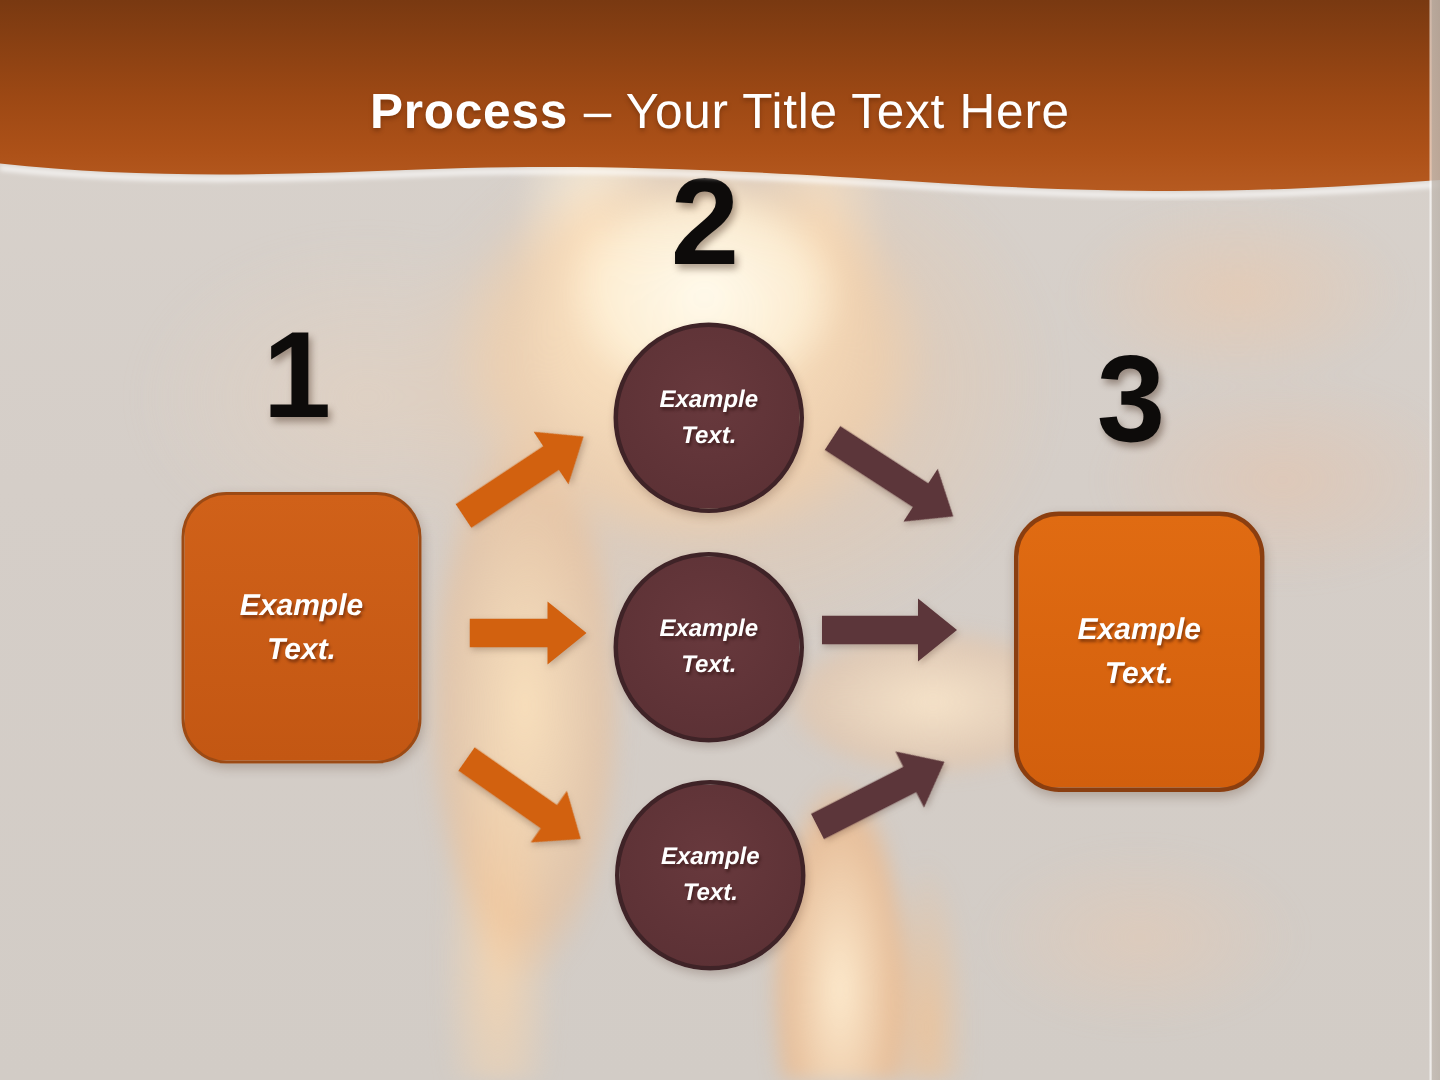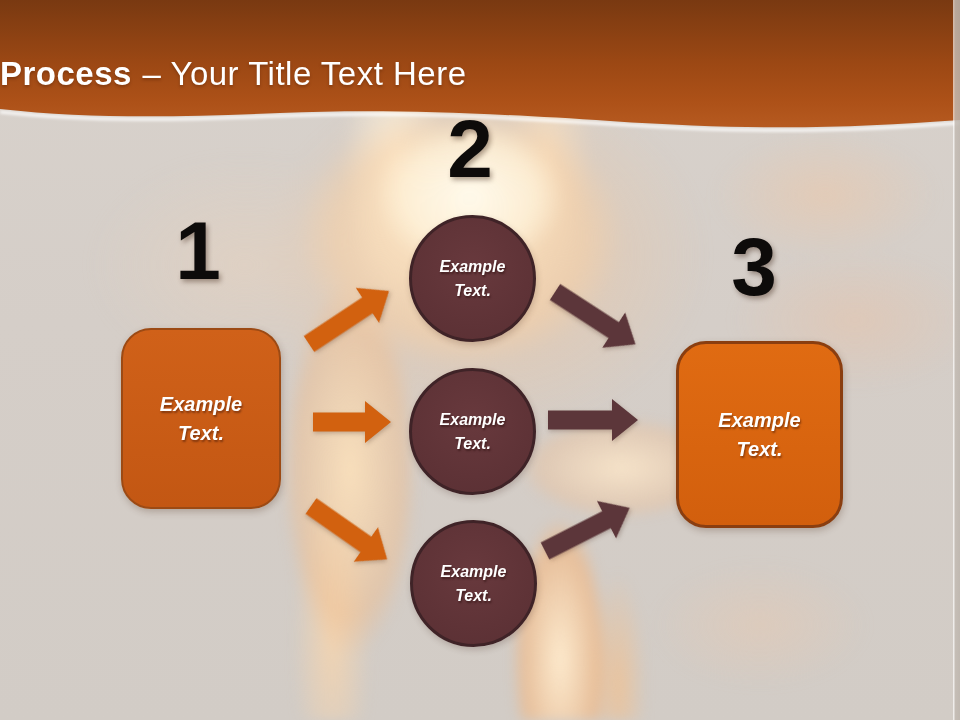--- a/index.html
+++ b/index.html
@@ -29,21 +29,21 @@
       radial-gradient(150px 85px  at 825px 195px, rgba(244,197,158,0.42), rgba(244,197,158,0) 76%),
       radial-gradient(165px 95px  at 855px 320px, rgba(240,190,155,0.34), rgba(240,190,155,0) 76%),
       radial-gradient(145px 85px  at 760px 625px, rgba(244,200,165,0.30), rgba(244,200,165,0) 76%),
       radial-gradient(210px 150px at 245px 265px, rgba(241,213,186,0.35), rgba(241,213,186,0) 76%);
   }
 
   
   .header-band{position:absolute;left:0;top:0;z-index:3;}
   .slide-title{
     position:absolute;left:0;top:54px;width:960px;z-index:4;
-    margin:0;text-align:left;
+    margin:0;text-align:center;
     font-size:33px;line-height:40px;font-weight:400;color:#ffffff;
     text-shadow:0 2px 3px rgba(70,25,0,0.35);
     letter-spacing:0.5px;
   }
   .slide-title .emph{font-weight:700;}
   .slide-title .rest{margin-left:0.32em;}
 
   
   .step-number{
     position:absolute;z-index:2;

